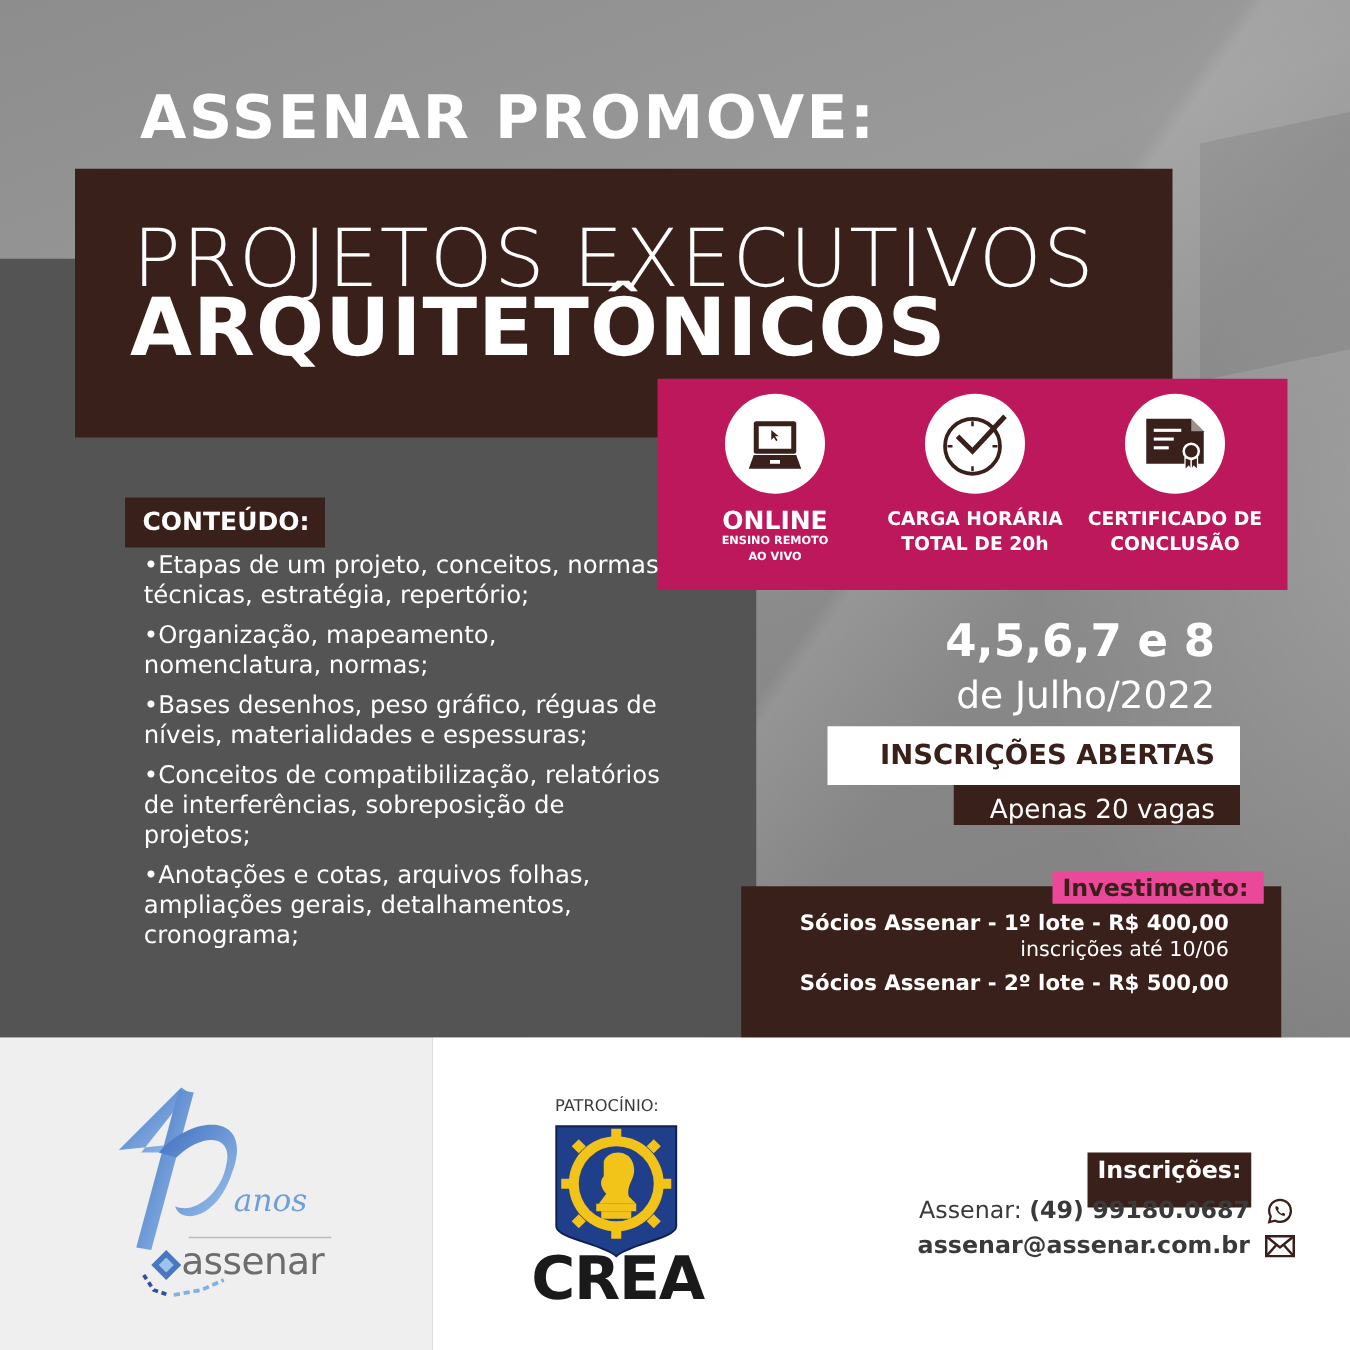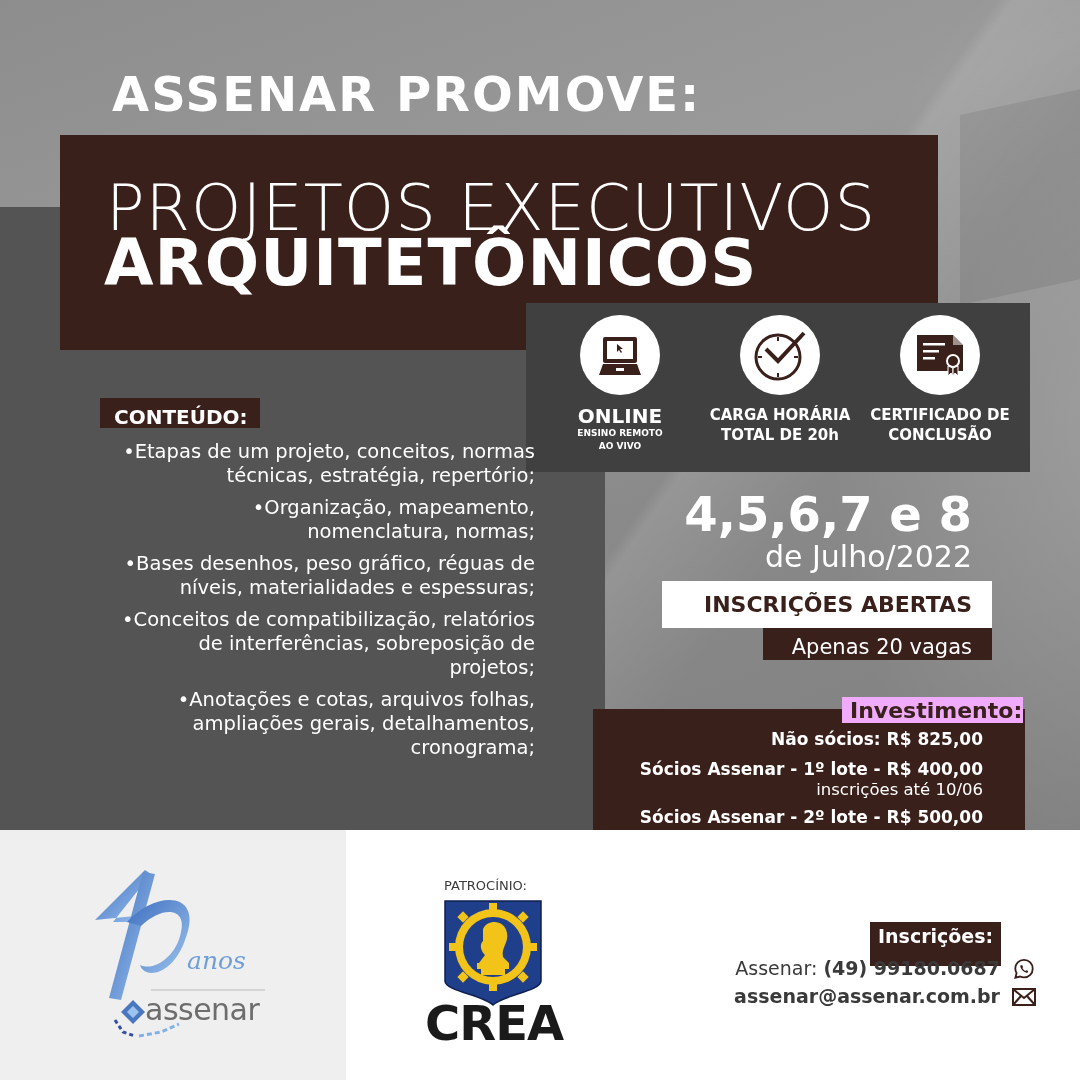--- a/index.html
+++ b/index.html
@@ -39,77 +39,77 @@
     color: #ffffff; font-size: 64px; font-weight: 300; letter-spacing: 1px;
     font-family: "DejaVu Sans", sans-serif;
   }
   .title-line2 {
     position: absolute; left: 104px; top: 226px;
     color: #ffffff; font-size: 64px; font-weight: 900; letter-spacing: 1px;
     font-family: "DejaVu Sans", sans-serif;
   }
   .features-box {
     position: absolute; left: 526px; top: 303px; width: 504px; height: 169px;
-    background: #404040;
+    background: #be185d;
     display: flex; justify-content: space-around; padding: 12px 10px 0 14px;
   }
   .feature {
     display: flex; flex-direction: column; align-items: center; width: 160px;
   }
   .feature-circle {
     width: 80px; height: 80px; border-radius: 50%; background: #ffffff;
     display: flex; align-items: center; justify-content: center;
   }
   .feature-title {
     margin-top: 10px; color: #fff; text-align: center; line-height: 20px;
     font-size: 15px; font-weight: 700; font-family: "DejaVu Sans", sans-serif;
   }
   .feature-title.big { font-size: 20px; line-height: 22px; }
   .feature-sub {
     color: #fff; font-size: 9px; font-weight: 700; text-align: center; line-height: 13px;
     font-family: "DejaVu Sans", sans-serif;
   }
   .conteudo-label {
-    position: absolute; left: 100px; top: 398px; height: 30px; padding: 0 12px 10px 14px;
+    position: absolute; left: 100px; top: 398px; height: 40px; padding: 0 12px 10px 14px;
     background: #3a201b; color: #fff; font-weight: 900; font-size: 20px;
     line-height: 38px; font-family: "DejaVu Sans", sans-serif;
   }
   .conteudo-list {
     position: absolute; left: 115px; top: 440px; width: 420px;
     color: #ffffff; font-size: 19.5px; line-height: 24px;
     font-family: "DejaVu Sans", sans-serif;
     list-style: none;
   }
-  .conteudo-list li { margin-bottom: 8px; text-align: right; }
+  .conteudo-list li { margin-bottom: 8px; }
   .conteudo-list li::before { content: "\2022 "; }
   .dates {
     position: absolute; right: 108px; top: 488px; text-align: right; color: #fff;
     font-family: "DejaVu Sans", sans-serif;
   }
-  .dates-days { font-size: 48px; font-weight: 900; line-height: 52px; }
+  .dates-days { font-size: 36px; font-weight: 900; line-height: 52px; }
   .dates-month { font-size: 30px; font-weight: 500; line-height: 34px; }
   .inscr-box {
     position: absolute; left: 662px; top: 581px; width: 330px; height: 47px;
     background: #ffffff; color: #3a201b; font-weight: 900; font-size: 22px;
     text-align: right; padding-right: 20px; line-height: 47px;
     font-family: "DejaVu Sans", sans-serif;
   }
   .vagas-box {
     position: absolute; left: 763px; top: 628px; width: 229px; height: 32px;
     background: #3a201b; color: #ffffff; font-size: 21px;
     text-align: right; padding-right: 20px; line-height: 39px;
     font-family: "DejaVu Sans", sans-serif;
   }
   .invest-box {
     position: absolute; left: 593px; top: 709px; width: 432px; height: 141px;
     background: #3a201b;
   }
   .invest-label {
-    position: absolute; left: 842px; top: 697px; height: 26px; padding: 0 1px 0 8px;
-    background: #f0abfc; color: #3a201b; font-weight: 900; font-size: 22px; line-height: 28px;
+    position: absolute; left: 842px; top: 697px; height: 26px; padding: 0 12px 0 8px;
+    background: #ec4899; color: #3a201b; font-weight: 900; font-size: 19px; line-height: 28px;
     font-family: "DejaVu Sans", sans-serif;
   }
   .invest-lines {
     position: absolute; right: 97px; top: 728px; text-align: right; color: #fff;
     font-family: "DejaVu Sans", sans-serif;
   }
   .invest-lines .b { font-weight: 900; font-size: 17px; line-height: 22px; margin-bottom: 8px; }
   .invest-lines .b.tight { margin-bottom: 0; }
   .invest-lines .n { font-size: 16.5px; line-height: 20px; margin-bottom: 6px; text-align: right; }
   .footer-left {
@@ -226,21 +226,20 @@
   <div class="dates-days">4,5,6,7 e 8</div>
   <div class="dates-month">de Julho/2022</div>
 </div>
 
 <div class="inscr-box">INSCRIÇÕES ABERTAS</div>
 <div class="vagas-box">Apenas 20 vagas</div>
 
 <div class="invest-box"></div>
 <div class="invest-label">Investimento:</div>
 <div class="invest-lines">
-  <div class="b">Não sócios: R$ 825,00</div>
   <div class="b tight">Sócios Assenar - 1º lote - R$ 400,00</div>
   <div class="n">inscrições até 10/06</div>
   <div class="b">Sócios Assenar - 2º lote - R$ 500,00</div>
 </div>
 
 <div class="footer-left"></div>
 <div class="footer-right"></div>
 
 <svg class="logo-10anos" viewBox="0 0 190 190">
   <defs>

